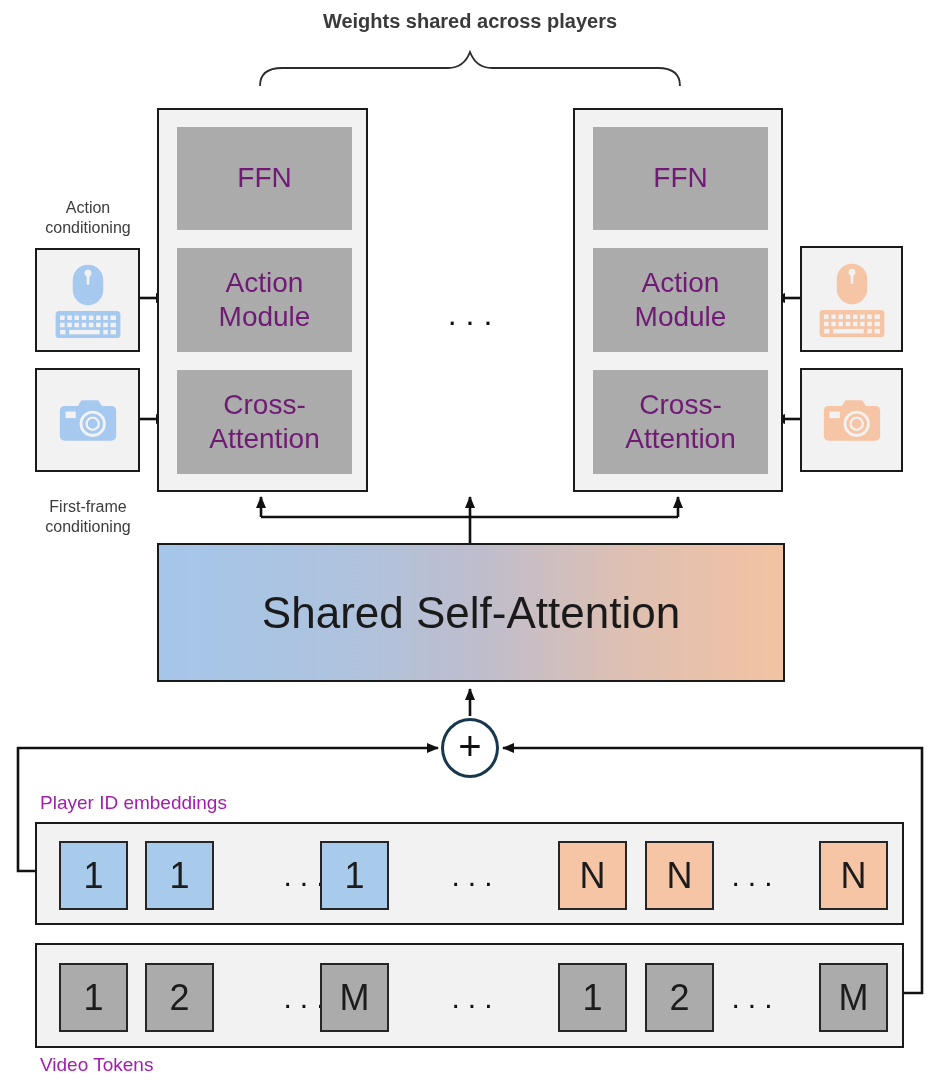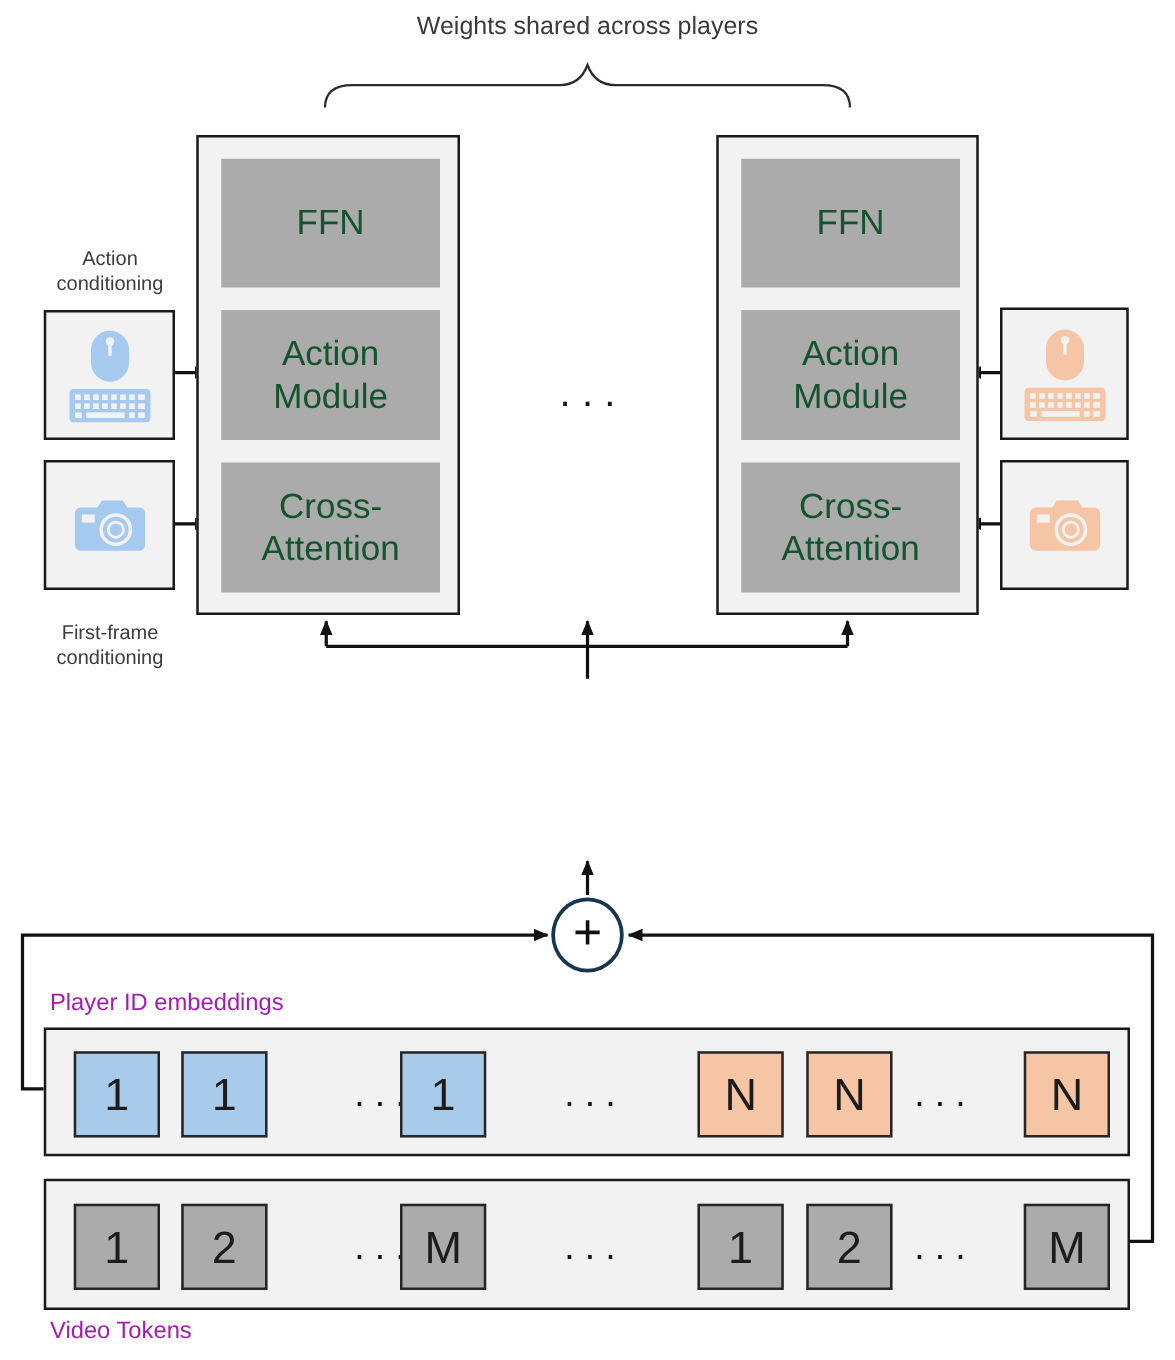--- a/index.html
+++ b/index.html
@@ -2,26 +2,26 @@
 <html><head>
 <meta charset="utf-8">
 <style>
   html,body{margin:0;padding:0;background:#ffffff;}
   *{box-sizing:border-box;}
   body{font-family:"Liberation Sans", sans-serif;}
   #canvas{position:relative;width:940px;height:1088px;background:#fff;overflow:hidden;}
   .abs{position:absolute;}
   svg.overlay{position:absolute;left:0;top:0;width:940px;height:1088px;pointer-events:none;}
 
-  .title{left:0;right:0;top:10px;text-align:center;font-size:20px;color:#3a3a3a;}
+  .title{left:0;right:0;top:10px;text-align:center;font-size:20px;color:#3a3a3a;font-weight:bold;}
 
   .panel{background:#F2F2F2;border:2px solid #1a1a1a;}
   .block{position:absolute;left:18px;width:175px;background:#ABABAB;
          display:flex;align-items:center;justify-content:center;text-align:center;
-         font-size:28px;color:#14532d;line-height:1.22;}
+         font-size:28px;color:#701a75;line-height:1.22;}
 
   .iconbox{background:#F2F2F2;border:2px solid #1a1a1a;display:flex;flex-direction:column;
            align-items:center;justify-content:center;gap:4px;}
 
   .sidelabel{font-size:16px;color:#3c3c3c;text-align:center;line-height:1.25;}
   .rowlabel{font-size:19px;color:#a21caf;}
 
   .gradbox{border:2px solid #1a1a1a;
     background:linear-gradient(90deg,#A5C6EA 0%,#AEC3DE 30%,#BFBDCC 52%,#DEC0B2 75%,#F3C2A2 100%);
     display:flex;align-items:center;justify-content:center;
@@ -174,20 +174,23 @@
   <div class="abs iconbox" style="left:800px;top:368px;width:103px;height:104px;color:#F6C5A5;">
     <svg width="60" height="46" viewBox="0 0 64 48">
       <path d="M20,11 L25,3 L43,3 L48,11 Z" fill="currentColor"></path>
       <rect x="2" y="9" width="60" height="37" rx="5" fill="currentColor"></rect>
       <rect x="8" y="15" width="11" height="7" fill="#F2F2F2"></rect>
       <circle cx="37" cy="28" r="12.5" fill="none" stroke="#F2F2F2" stroke-width="3"></circle>
       <circle cx="37" cy="28" r="6.5" fill="none" stroke="#F2F2F2" stroke-width="2.4"></circle>
     </svg>
   </div>
 
+  <div class="abs gradbox" style="left:157px;top:543px;width:628px;height:139px;">
+    <span>Shared Self-Attention</span>
+  </div>
 
   <div class="abs plus-circle">+</div>
 
   <div class="abs rowlabel" style="left:40px;top:792px;">Player ID embeddings</div>
   <div class="abs row" style="left:35px;top:822px;width:869px;height:103px;">
     <div class="token blue" style="left:22px;">1</div>
     <div class="token blue" style="left:108px;">1</div>
     <div class="tokdots" style="left:232px;">...</div>
     <div class="token blue" style="left:283px;">1</div>
     <div class="tokdots" style="left:400px;">...</div>

